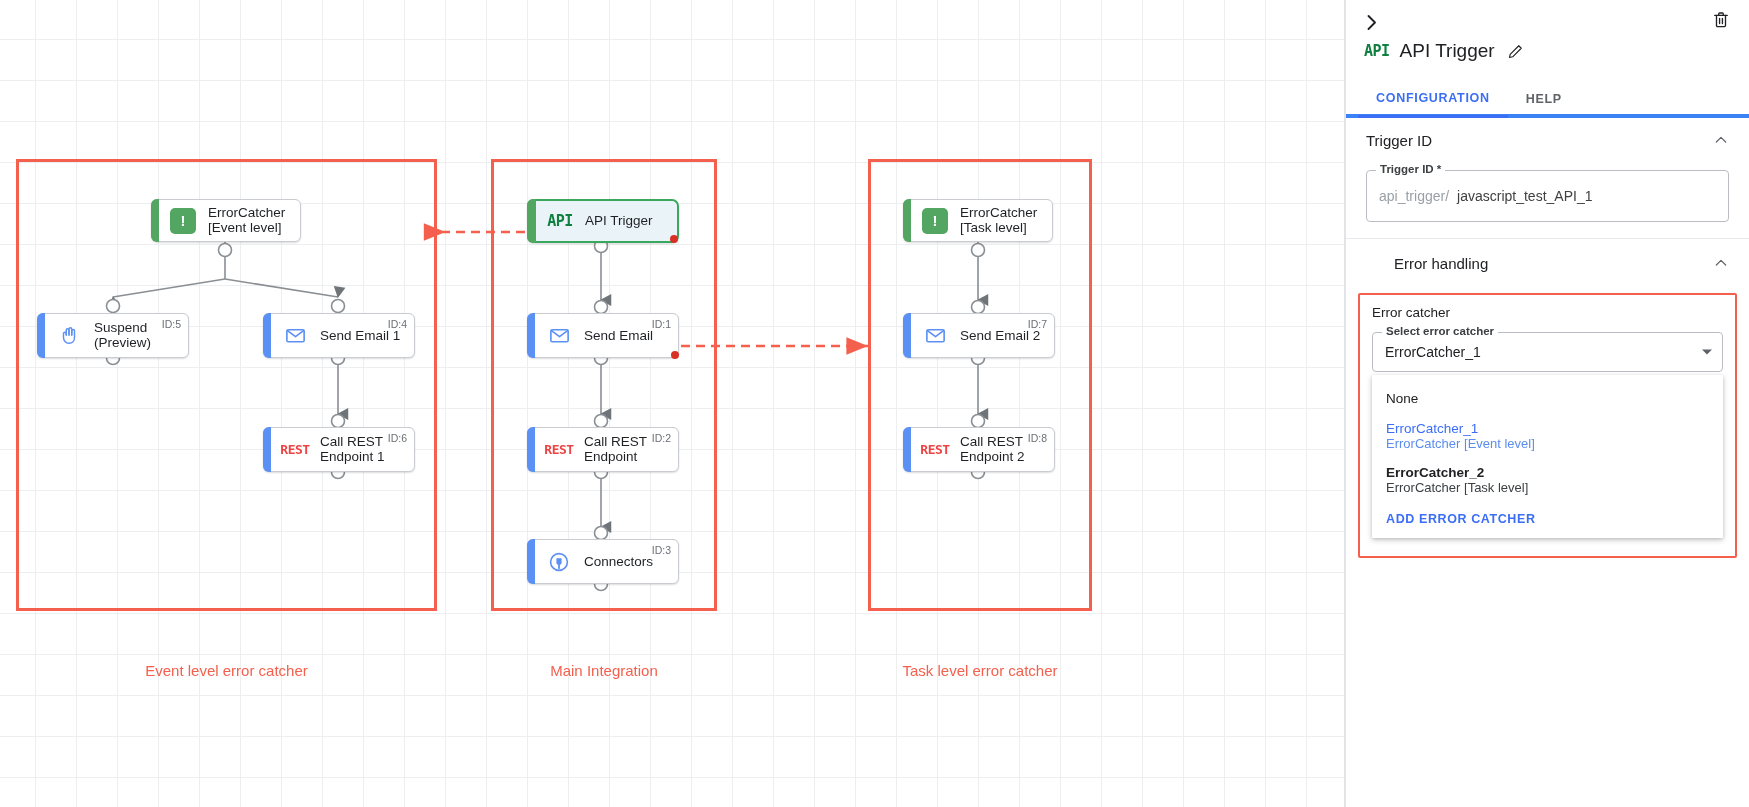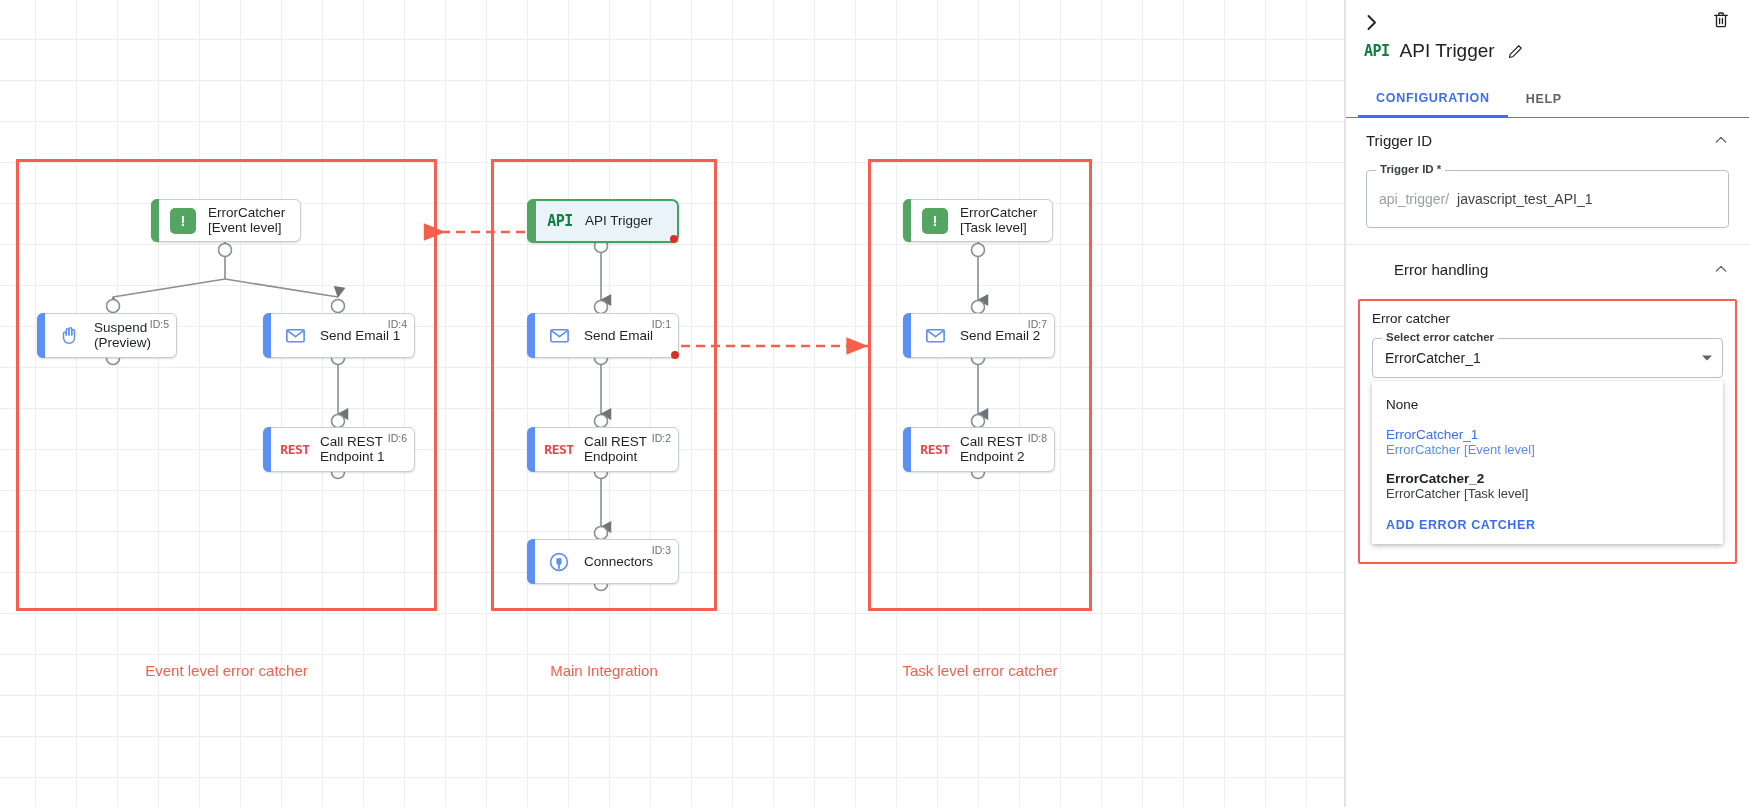--- a/index.html
+++ b/index.html
@@ -123,41 +123,41 @@
     position: absolute; left: 18px; top: 40px;
     display: flex; align-items: center; gap: 10px;
   }
   .panel-title-row .icon-api { font-size: 15px; }
   .panel-title {
     font-size: 19px; color: #202124; font-weight: 400;
   }
   .edit-btn { width:17px; height:17px; cursor:pointer; margin-left:2px; }
 
   .tabs {
-    display: flex; height: 38px; border-bottom: 1px solid #3b82f6;
+    display: flex; height: 38px; border-bottom: 4px solid #3b82f6;
     padding-left: 12px;
   }
   .tab {
     font-size: 12.5px; letter-spacing: .7px; font-weight: 600;
     color: #5f6368; padding: 0 18px; height: 38px;
     display: flex; align-items: center; cursor: pointer;
     background: none; border: none;
   }
   .tab.active { color: #3b6ef5; border-bottom: 3px solid #3b6ef5; }
 
   .section-head {
     display: flex; align-items: center; justify-content: space-between;
     padding: 0 20px; height: 44px;
   }
   .section-head .sh-title { font-size: 15px; color: #202124; font-weight: 500; }
   .chev { width: 16px; height: 16px; cursor: pointer; }
 
   .field-wrap { padding: 8px 20px 16px 20px; }
   .outlined {
-    position: relative; height: 58px;
+    position: relative; height: 52px;
     border: 1px solid #b9bdc3; border-radius: 4px;
     display: flex; align-items: center; padding: 10px 12px;
     background: #fff;
   }
   .outlined .legend {
     position: absolute; top: -8px; left: 9px;
     background: #fff; padding: 0 4px;
     font-size: 11.5px; color: #3c4043; font-weight: 600;
   }
   .prefix { color: #9aa0a6; font-size: 14px; }
@@ -275,21 +275,21 @@
     <div class="node green" style="left:151px; top:199px; width:150px; height:43px;">
       <span class="accent"></span>
       <span class="ico">
         <span class="icon-excl">!</span>
       </span>
       <span class="nlabel">ErrorCatcher
 [Event level]</span>
       <span class="nid"></span>
     </div>
 
-    <div class="node blue" style="left:37px; top:313px; width:140px; height:45px;">
+    <div class="node blue" style="left:37px; top:313px; width:152px; height:45px;">
       <span class="accent"></span>
       <span class="ico">
         <svg width="22" height="22" viewBox="0 0 24 24" fill="none" stroke="#5b91f5" stroke-width="1.6" stroke-linecap="round" stroke-linejoin="round">
           <path d="M9 11V5.5a1.5 1.5 0 0 1 3 0V11"></path>
           <path d="M12 11V4.5a1.5 1.5 0 0 1 3 0V11"></path>
           <path d="M15 11V6.5a1.5 1.5 0 0 1 3 0V13"></path>
           <path d="M9 11V9.5a1.5 1.5 0 0 0-3 0v4.2c0 3.3 2.4 6.3 6 6.3s6-2.6 6-6"></path>
         </svg>
       </span>
       <span class="nlabel">Suspend

